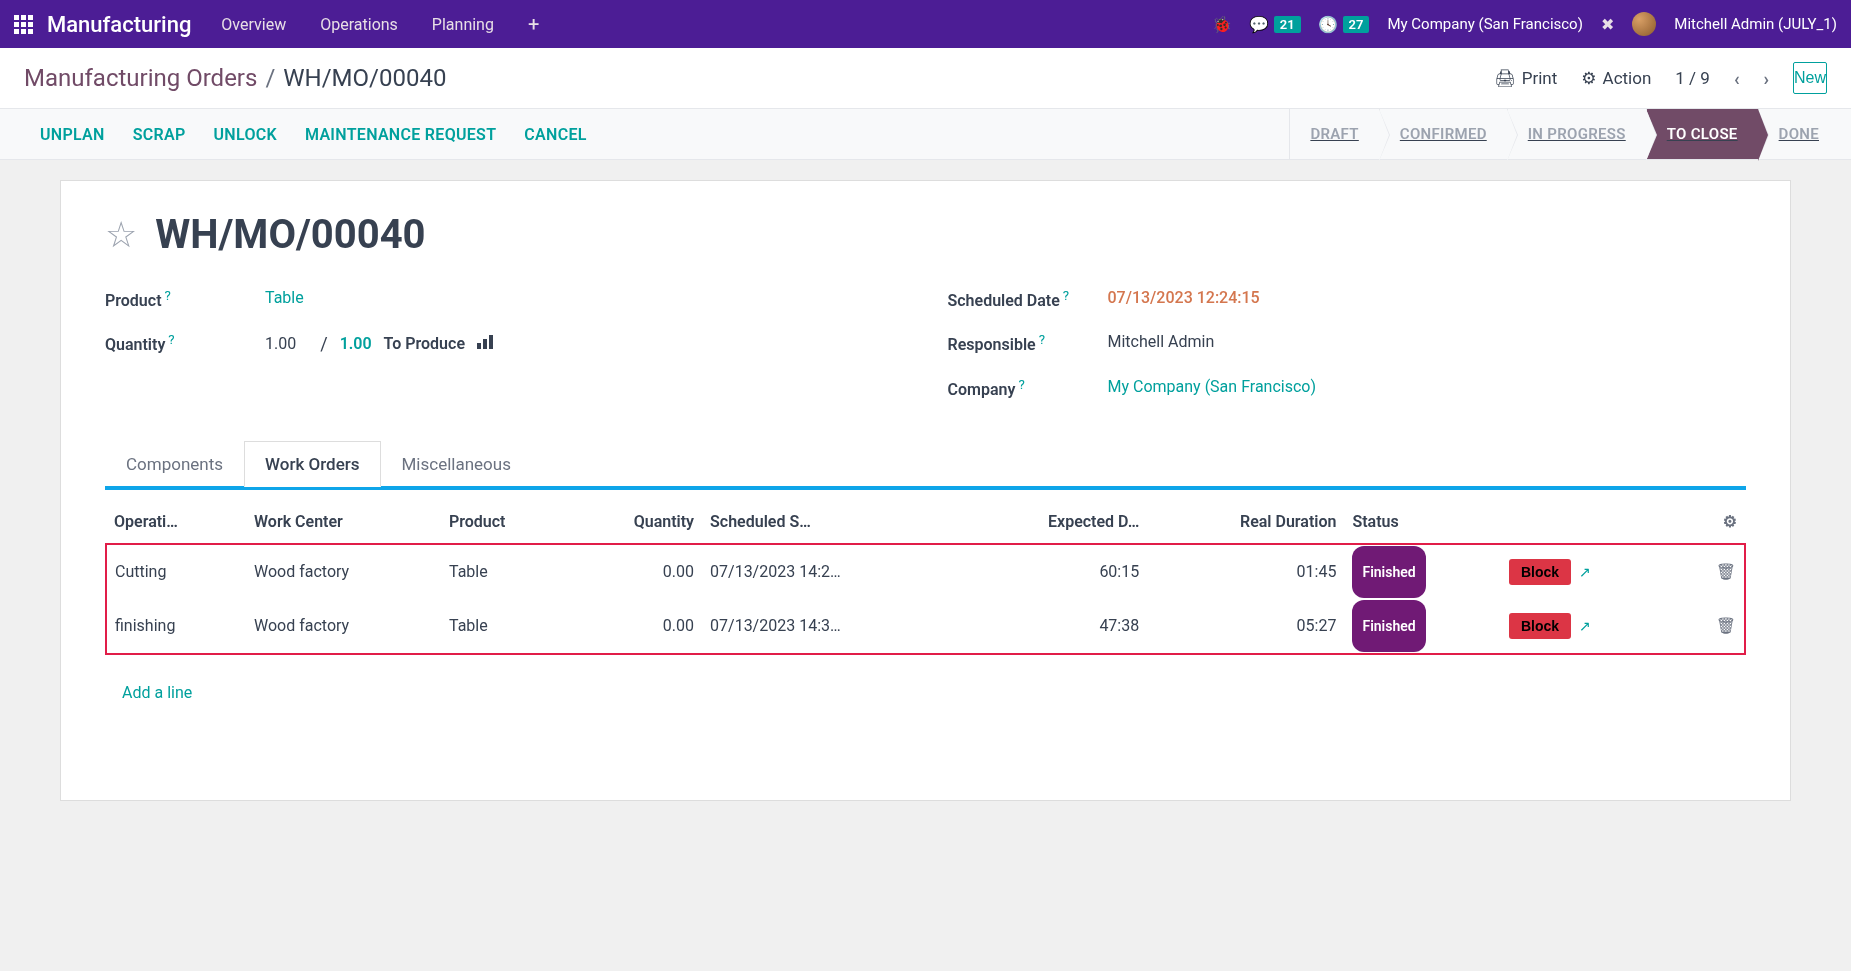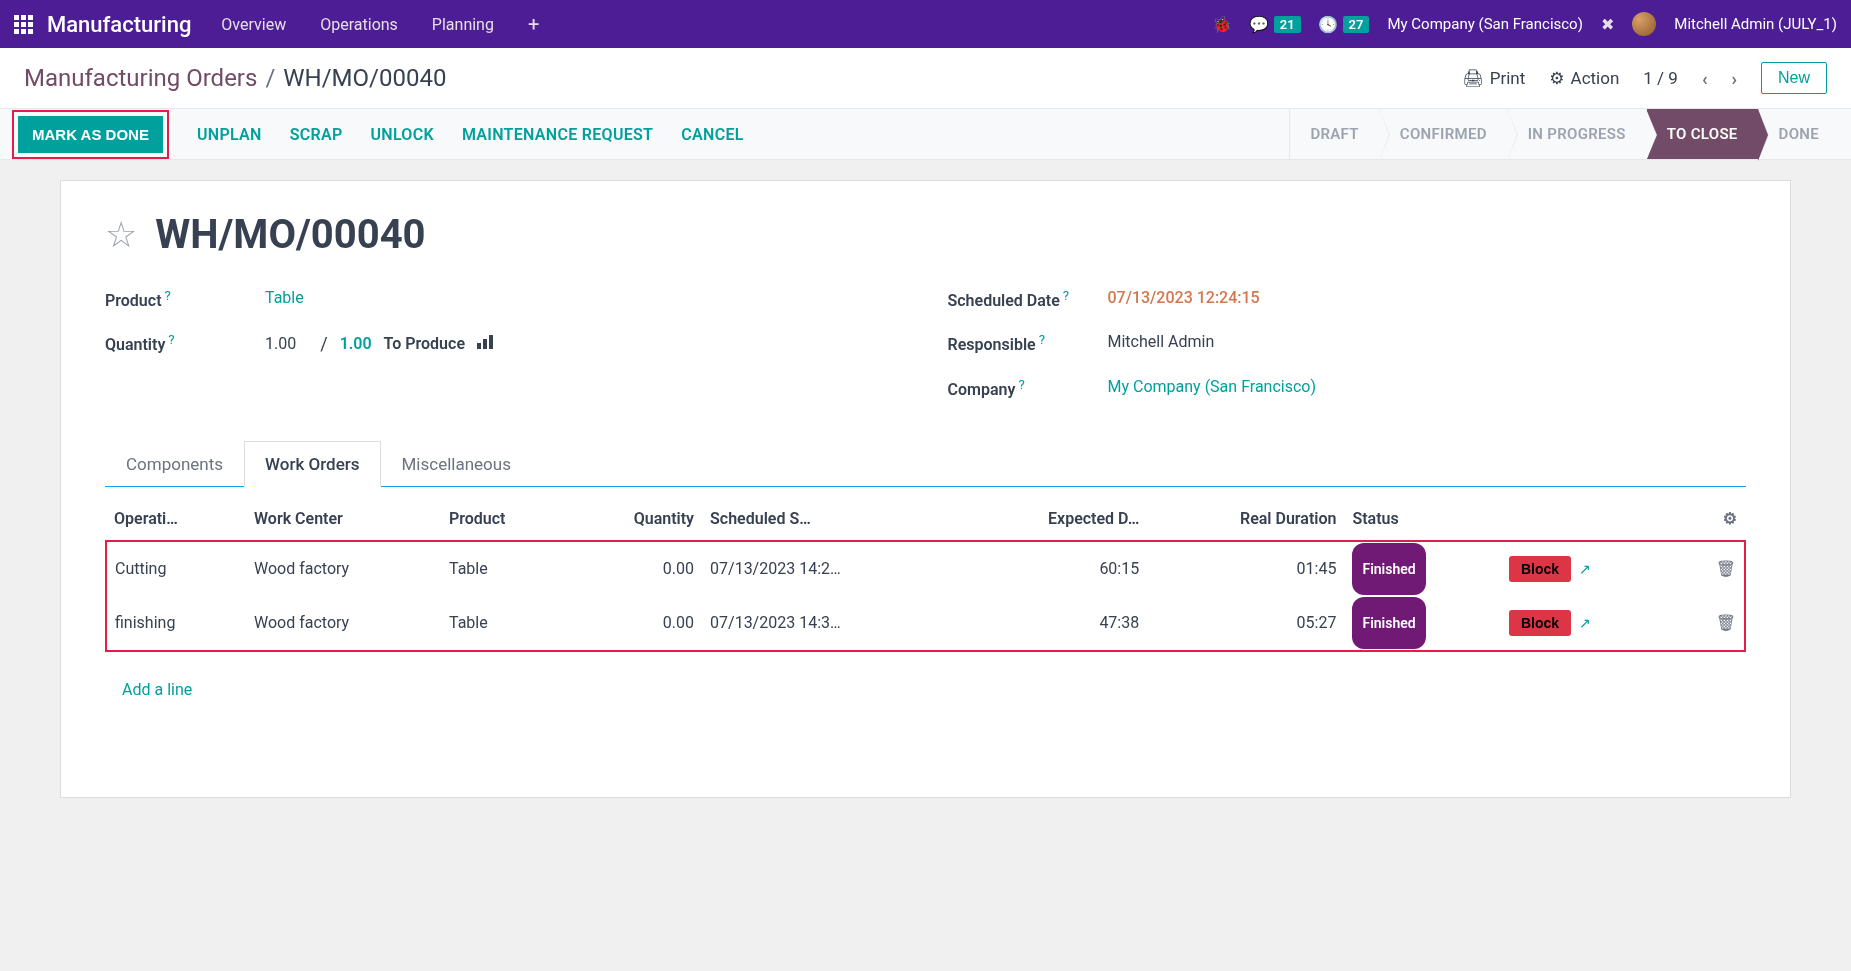--- a/index.html
+++ b/index.html
@@ -21,27 +21,27 @@
 .user-name { color: #fff; font-size: 15px; }
 
 .breadcrumb-bar { background: #fff; display: flex; align-items: center; padding: 14px 24px; }
 .bc-link { color: #714B67; font-size: 24px; cursor: pointer; }
 .bc-sep { font-size: 24px; margin: 0 8px; color: #6b7280; }
 .bc-current { font-size: 24px; color: #374151; }
 .ctrl-right { display: flex; align-items: center; gap: 24px; }
 .ctrl-item { display: flex; align-items: center; gap: 6px; font-size: 17px; color: #374151; cursor: pointer; }
 .pager { font-size: 17px; color: #374151; }
 .chev { font-size: 18px; color: #6b7280; cursor: pointer; font-weight: bold; }
-.new-btn { border: 1px solid #00A09D; color: #00A09D; background: #fff; padding: 6px 16px; font-size: 16px; font-weight: 500; cursor: pointer; border-radius: 2px; }
+.new-btn { border: 1px solid #00A09D; color: #00A09D; background: #fff; padding: 6px 0; font-size: 16px; font-weight: 500; cursor: pointer; border-radius: 2px; }
 
 .action-bar { background: #f8f9fa; display: flex; align-items: center; padding: 0 12px; border-top: 1px solid #e5e7eb; border-bottom: 1px solid #e5e7eb; height: 52px; }
 .mark-done { background: #00A09D; color: #fff; border: none; padding: 10px 14px; font-size: 15px; font-weight: 600; cursor: pointer; }
 .red-highlight { border: 2px solid #e11d48; padding: 4px; display: inline-block; }
 .action-link { color: #00A09D; font-size: 16px; font-weight: 600; margin-left: 28px; cursor: pointer; letter-spacing: 0.3px; }
-.statusbar { display: flex; align-items: flex-end; margin-left: auto; height: 100%; }
+.statusbar { display: flex; align-items: flex-end; margin-left: auto; height: 100%; text-decoration: underline; }
 .status-step { padding: 0 20px; font-size: 15px; font-weight: 600; color: #9ca3af; letter-spacing: 0.3px; height: 100%; display: flex; align-items: center; position: relative; border-left: 1px solid #e5e7eb; }
 .status-step.active { background: #714B67; color: #fff; }
 .arrow-right { position: absolute; right: -10px; top: 0; width: 0; height: 0; border-top: 26px solid transparent; border-bottom: 26px solid transparent; border-left: 10px solid #f8f9fa; z-index: 2; }
 .status-step.active .arrow-right { border-left-color: #714B67; }
 .arrow-right-border { position: absolute; right: -11px; top: 0; width: 0; height: 0; border-top: 26px solid transparent; border-bottom: 26px solid transparent; border-left: 11px solid #e5e7eb; z-index: 1; }
 
 .sheet { background: #fff; margin: 20px 60px; border: 1px solid #ddd; padding: 30px 44px; }
 .title-row { display: flex; align-items: center; }
 .star-icon { font-size: 36px; color: #9ca3af; cursor: pointer; margin-right: 18px; }
 .order-title { font-size: 40px; font-weight: 700; color: #374151; }
@@ -52,21 +52,21 @@
 .field-label sup { color: #00A09D; font-weight: 400; margin-left: 3px; }
 .field-value { font-size: 16px; color: #374151; }
 .field-value.teal { color: #00A09D; }
 .field-value.orange { color: #d4764e; font-weight: 500; }
 .qty-row { display: flex; align-items: center; gap: 12px; }
 .qty-slash { font-size: 18px; }
 .qty-teal { color: #00A09D; font-weight: 600; }
 .qty-text { font-weight: 600; }
 .bars-icon svg { fill: #374151; }
 
-.tabs { display: flex; border-bottom: 1px solid #0ea5e9; margin-top: 20px; }
+.tabs { display: flex; border-bottom: 4px solid #0ea5e9; margin-top: 20px; }
 .tab { padding: 12px 20px; font-size: 17px; color: #6b7280; cursor: pointer; background: #fff; border: 1px solid transparent; border-bottom: none; }
 .tab.active { color: #374151; font-weight: 500; border: 1px solid #ddd; border-bottom: 1px solid #fff; margin-bottom: -1px; background: #fff; }
 
 .wo-table { width: 100%; margin-top: 10px; border-collapse: collapse; }
 .wo-table th { text-align: left; font-size: 16px; font-weight: 600; color: #374151; padding: 12px 8px; border-bottom: 1px solid #e5e7eb; }
 .wo-table th.num, .wo-table td.num { text-align: right; }
 .wo-table td { font-size: 16px; padding: 14px 8px; }
 .table-highlight { border: 2px solid #e11d48; }
 .status-badge { background: #701a75; color: #fff; padding: 18px 10px; border-radius: 12px; font-size: 14px; font-weight: 600; }
 .block-btn { background: #dc3545; color: #000000; border: none; padding: 5px 12px; font-size: 14px; font-weight: 600; cursor: pointer; border-radius: 3px; }
@@ -131,23 +131,20 @@
       <span>Action</span>
     </div>
     <span class="pager">1 / 9</span>
     <span class="chev">‹</span>
     <span class="chev">›</span>
     <button class="new-btn">New</button>
   </div>
 </div>
 
 <div class="action-bar">
-  <span class="red-highlight">
-    <button class="mark-done">MARK AS DONE</button>
-  </span>
   <span class="action-link">UNPLAN</span>
   <span class="action-link">SCRAP</span>
   <span class="action-link">UNLOCK</span>
   <span class="action-link">MAINTENANCE REQUEST</span>
   <span class="action-link">CANCEL</span>
   <div class="statusbar">
     <div class="status-step">
         <span>DRAFT</span>
         <div class="arrow-right-border"></div>
         <div class="arrow-right"></div>

